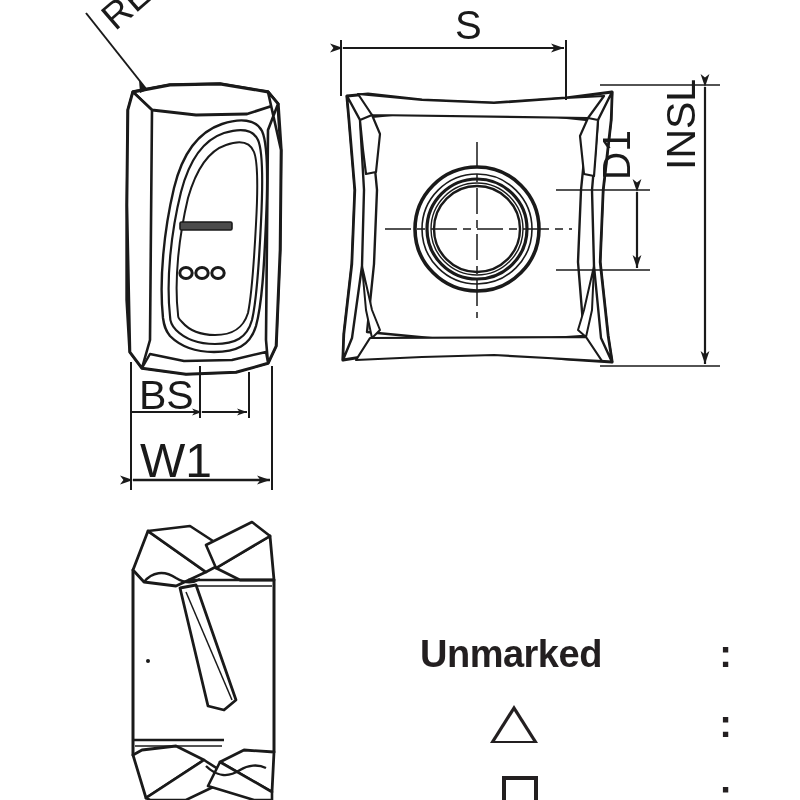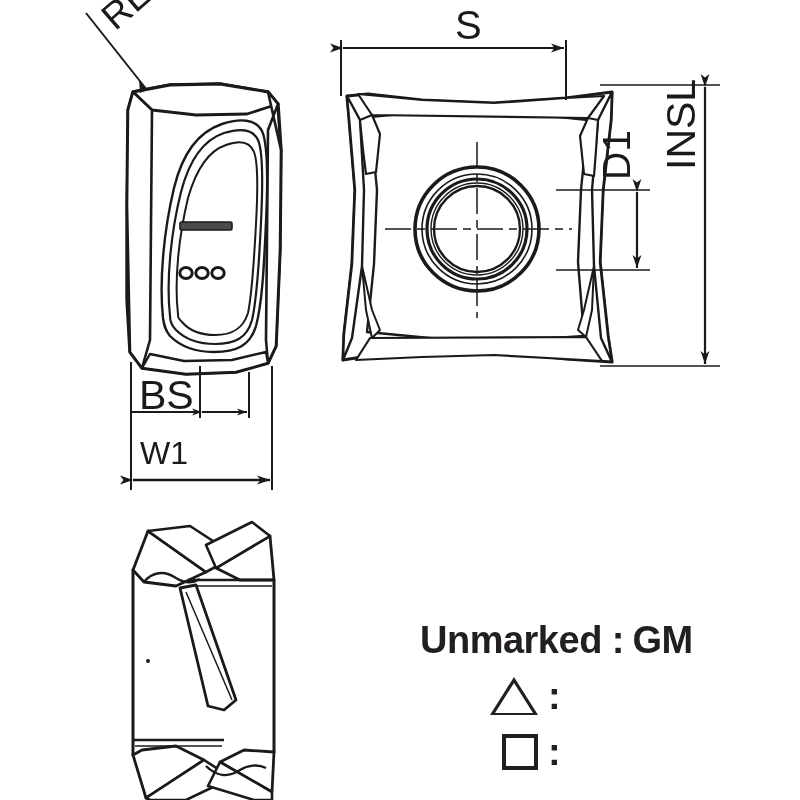--- a/index.html
+++ b/index.html
@@ -45,21 +45,21 @@
   }
   #lbl-bs {
     left: 139px;
     top: 375px;
     font-size: 41px;
     text-align: center;
   }
   #lbl-w1 {
     left: 140px;
     top: 437px;
-    font-size: 32px;
+    font-size: 48px;
   }
   #lbl-s {
     left: 455px;
     top: 5px;
     font-size: 40px;
   }
   #lbl-d1 {
     left: 597px;
     top: 180px;
     font-size: 39px;
@@ -77,22 +77,23 @@
   #legend {
     position: absolute;
     left: 420px;
     top: 612px;
     width: 320px;
     color: #231f20;
   }
   .legend-row {
     display: flex;
     align-items: center;
-    justify-content: flex-start;
+    justify-content: space-between;
     height: 56px;
+    margin-top: 14px;
   }
   .legend-label {
     font-family: "Liberation Sans", sans-serif;
     font-weight: bold;
     font-size: 38px;
     letter-spacing: -0.5px;
     color: #231f20;
   }
   .legend-sym-wrap {
     display: flex;
@@ -294,21 +295,20 @@
   <div class="lbl dim-text" id="lbl-w1">W1</div>
   <div class="lbl dim-text" id="lbl-s">S</div>
   <div class="lbl dim-text" id="lbl-d1">D1</div>
   <div class="lbl dim-text" id="lbl-insl">INSL</div>
 
   <div id="legend">
 
     <div class="legend-row">
       <span class="legend-label">Unmarked</span>
       <span class="legend-colon">:</span>
-      <span class="legend-code">GM</span>
     </div>
 
     <div class="legend-row">
       <span class="legend-sym-wrap">
         <span id="sym-triangle"></span>
       </span>
       <span class="legend-colon">:</span>
     </div>
 
     <div class="legend-row">

